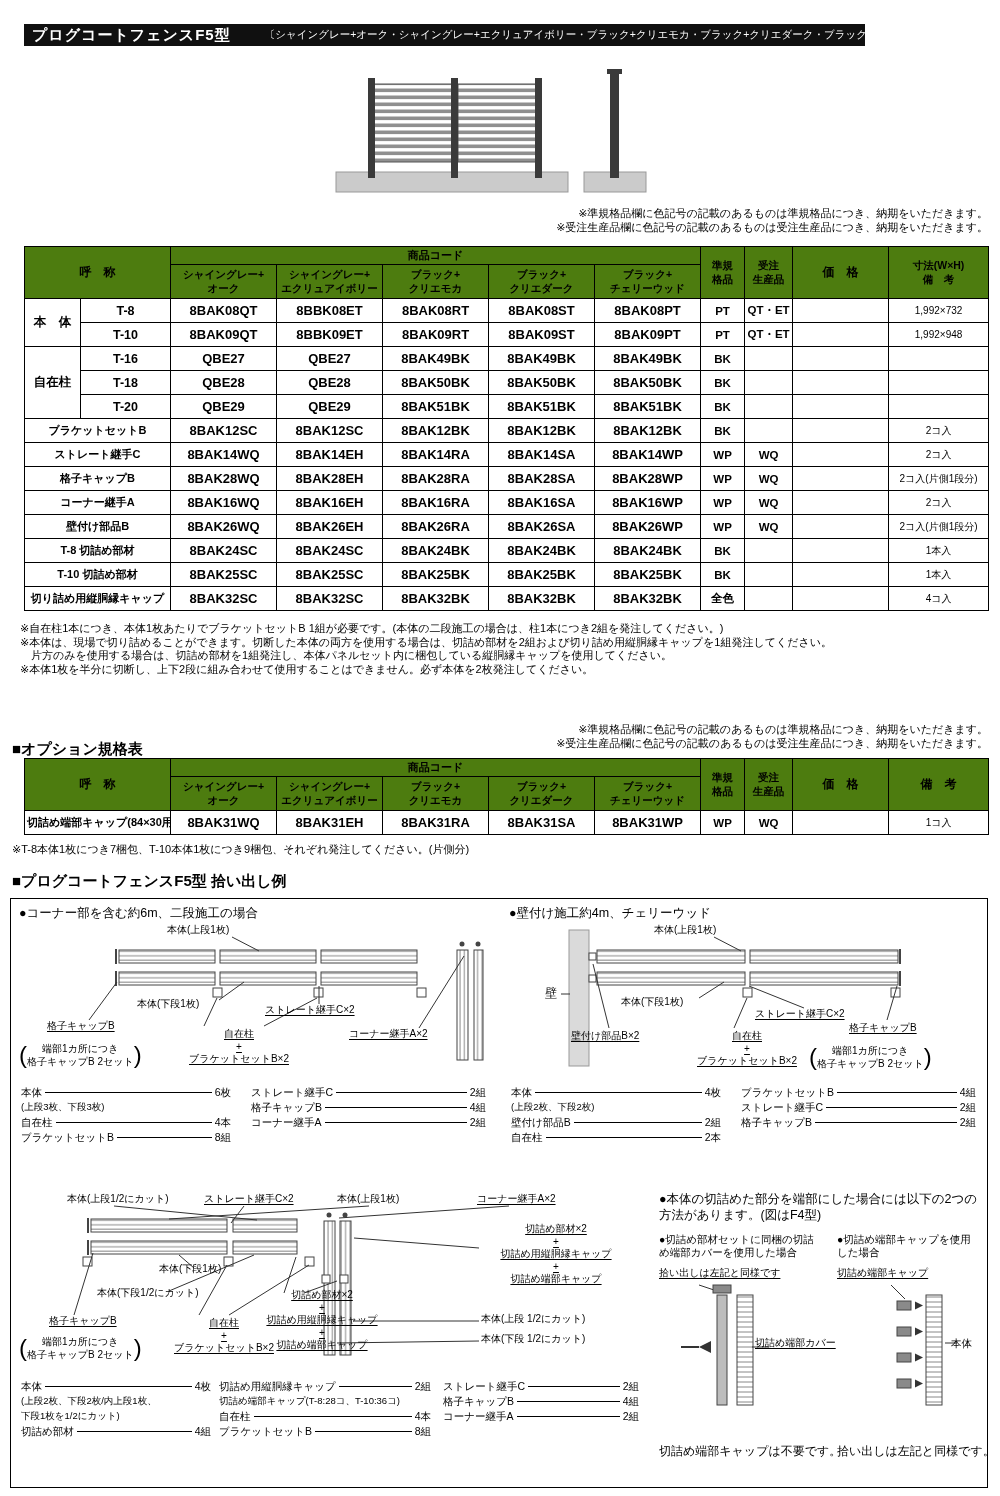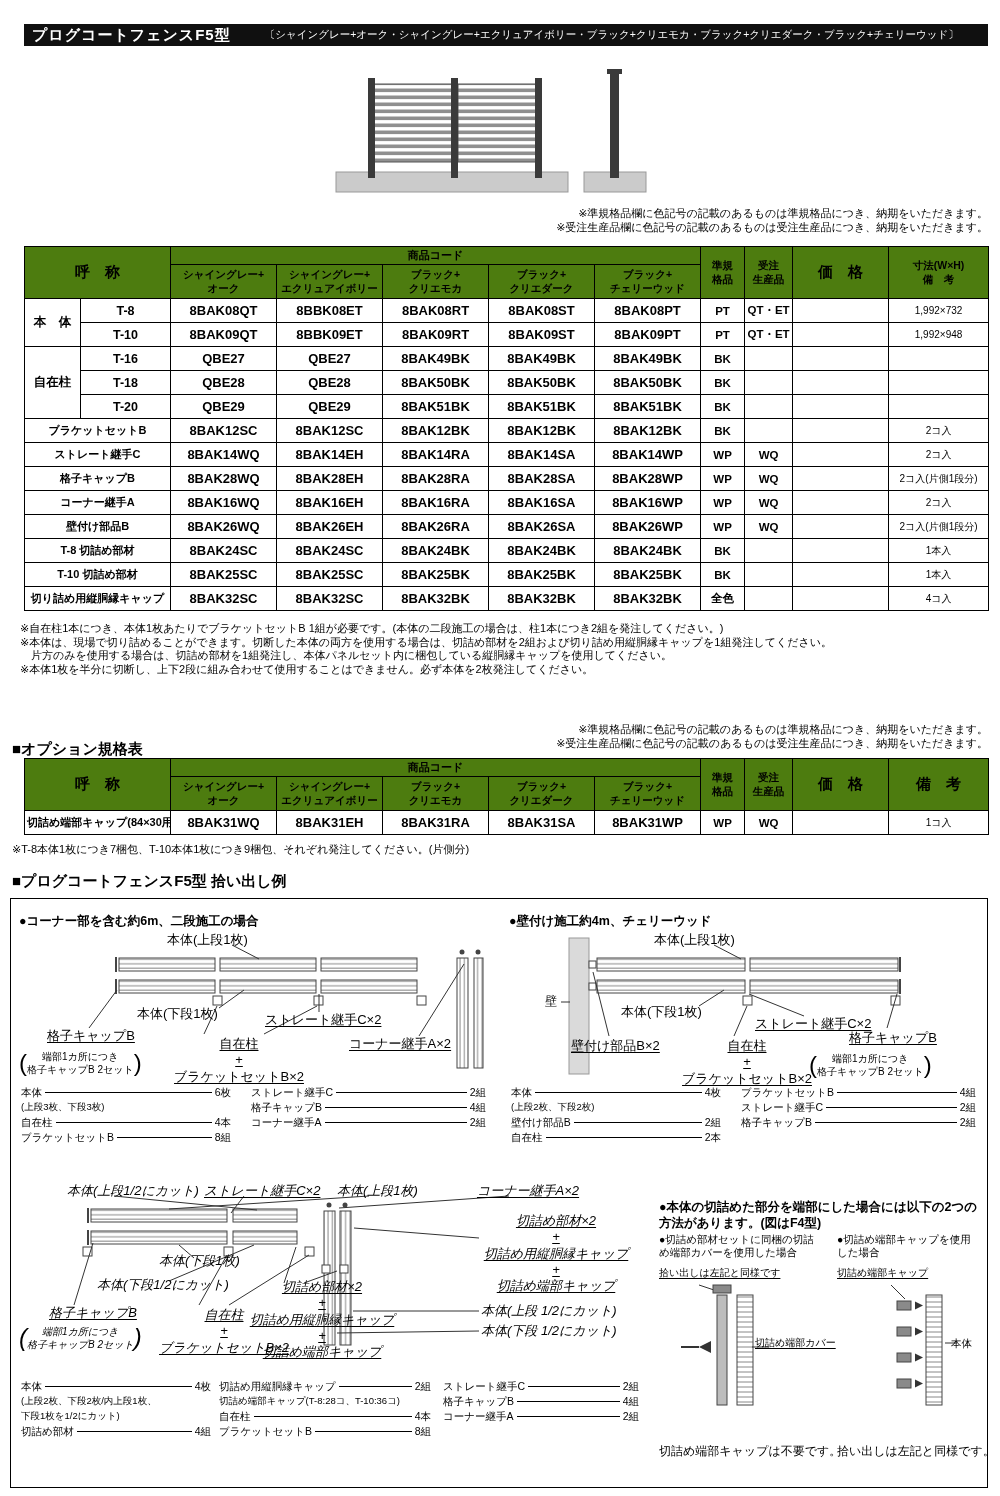--- a/index.html
+++ b/index.html
@@ -2,54 +2,54 @@
 <html><head>
 <meta charset="utf-8">
 <style>
   * { margin:0; padding:0; box-sizing:border-box; }
   html,body { background:#fff; }
   body { width:1000px; height:1496px; position:relative; color:#000;
          font-family:"Liberation Sans","DejaVu Sans",sans-serif; }
   .abs { position:absolute; }
 
   
-  .title-bar { position:absolute; left:24px; top:24px; width:964px; height:22px;
+  .title-bar { position:absolute; left:24px; top:24px; width:841px; height:22px;
                background:#101010; color:#fff; display:flex; align-items:center;
                padding:0 8px; gap:6px; }
   .title-main { font-size:15px; font-weight:bold; letter-spacing:1px; white-space:nowrap; }
   .title-variants { font-size:10.5px; white-space:nowrap;margin-left:28px; }
 
   .note-small { font-size:11px; line-height:14px; }
   .right-notes { text-align:right; }
   .section-h { font-size:15px; font-weight:bold; }
 
   
   table.spec { border-collapse:collapse; table-layout:fixed; width:964px; }
   .spec th, .spec td { border:1px solid #000; overflow:hidden; padding:0 2px; }
   .spec th { background:#4d7c0f; font-size:10.5px; font-weight:bold; text-align:center;
              vertical-align:middle; white-space:pre-line; line-height:1.25; }
-  .spec th.h-name { font-size:15px; }
+  .spec th.h-name { font-size:12px; }
   .spec th.h-code { font-size:11px; }
   .spec td { text-align:center; vertical-align:middle; white-space:nowrap; }
   .spec tbody tr { height:24px; }
   .c-code { font-weight:bold; font-size:13px; }
   .c-group, .c-size { font-weight:bold; font-size:12.5px; }
   .c-name { font-weight:bold; font-size:11px; }
   .c-std, .c-order { font-weight:bold; font-size:11.5px; }
   .c-price { font-size:11px; }
   .c-note { font-size:10px; }
 
   
   .examples-box { position:absolute; left:10px; top:898px; width:978px; height:590px;
                   border:1.5px solid #000; }
   .ex { position:absolute; }
-  .ex-h { font-size:12.5px; font-weight:bold; white-space:nowrap;margin-top:8px; }
+  .ex-h { font-size:12.5px; font-weight:normal; white-space:nowrap; }
   .diag { position:relative; }
   .diag svg.bg { position:absolute; left:0; top:0; }
-  .lbl { position:absolute; font-size:13px; line-height:1.25; white-space:pre-line;
+  .lbl { position:absolute; font-size:10px; line-height:1.25; white-space:pre-line;
          text-align:center; }
   .ul { text-decoration:underline; text-underline-offset:2px; }
   .paren { position:absolute; display:flex; align-items:center; }
   .paren .pbig { font-size:24px; font-weight:normal; line-height:1; }
   .paren .ptxt { font-size:10px; line-height:1.3; white-space:pre-line; text-align:center; }
   .parts { position:absolute; }
   .part-row { display:flex; align-items:center; font-size:10.5px; height:15px; }
   .part-row .pname { white-space:nowrap; }
   .part-row .pname.sub { font-size:9.5px; }
   .part-row .leader { flex:1 1 auto; border-top:1px solid #000; margin:0 3px; min-width:10px; }
@@ -548,21 +548,21 @@
         </div>
         <div class="part-row">
           <span class="pname">格子キャップB</span>
           <span class="leader"></span>
           <span class="pqty">2組</span>
         </div>
       </div>
   </div>
 
   <div class="ex" style="left:8px;top:282px;width:632px;height:300px;">
-    <div class="diag" style="margin-top:2px;width:632px;height:172px;font-style:italic;">
+    <div class="diag" style="margin-top:12px;width:632px;height:172px;">
       <svg class="bg" viewBox="0 0 632 172" width="632" height="172">
         <defs>
           <pattern id="hs3" width="6" height="4.4" patternUnits="userSpaceOnUse">
             <line x1="0" y1="1" x2="6" y2="1" stroke="#888" stroke-width="1"></line>
           </pattern>
           <pattern id="vs3" width="4.4" height="6" patternUnits="userSpaceOnUse">
             <line x1="1" y1="0" x2="1" y2="6" stroke="#888" stroke-width="1"></line>
           </pattern>
         </defs>
         <g fill="url(#hs3)" stroke="#444">

